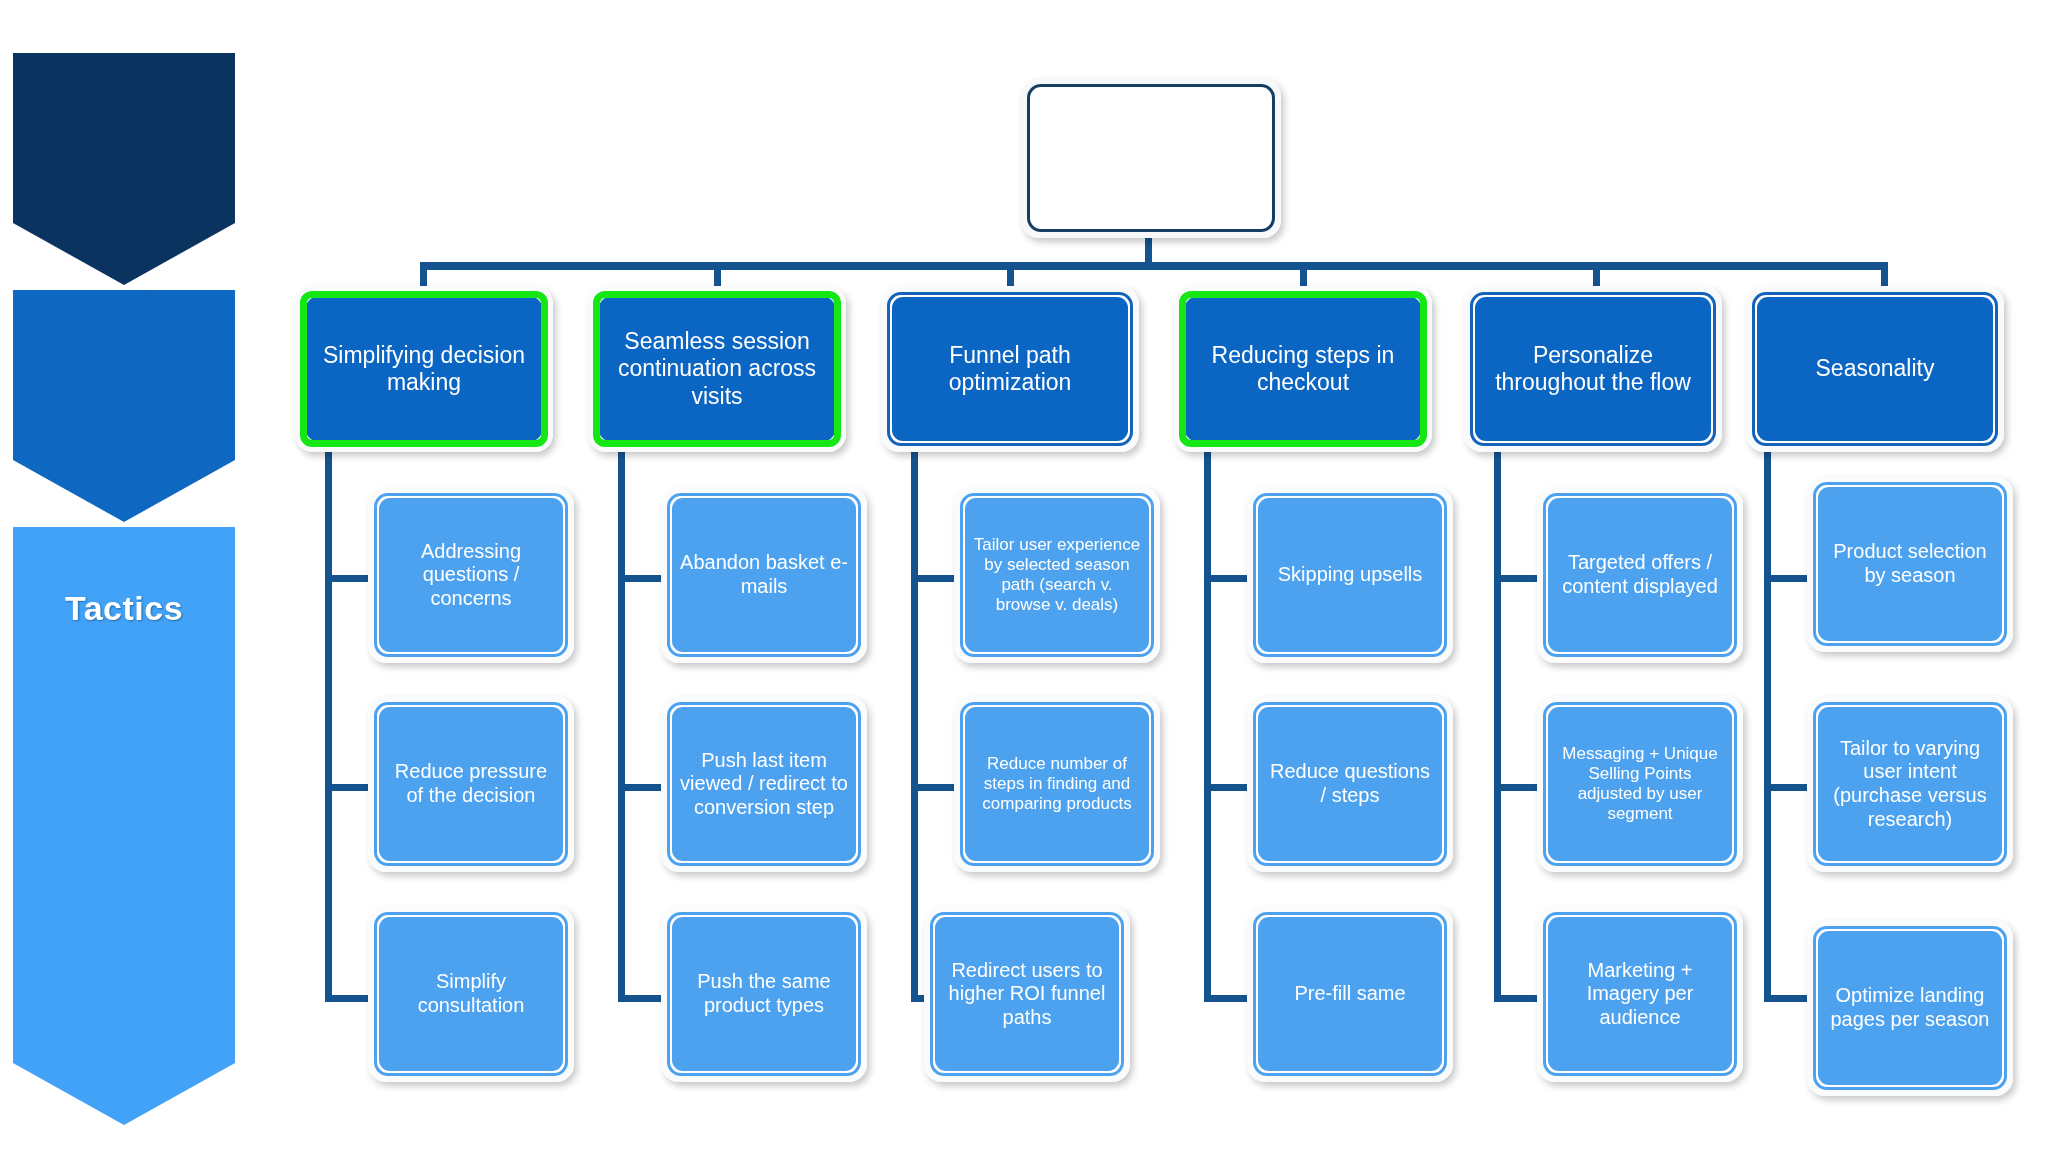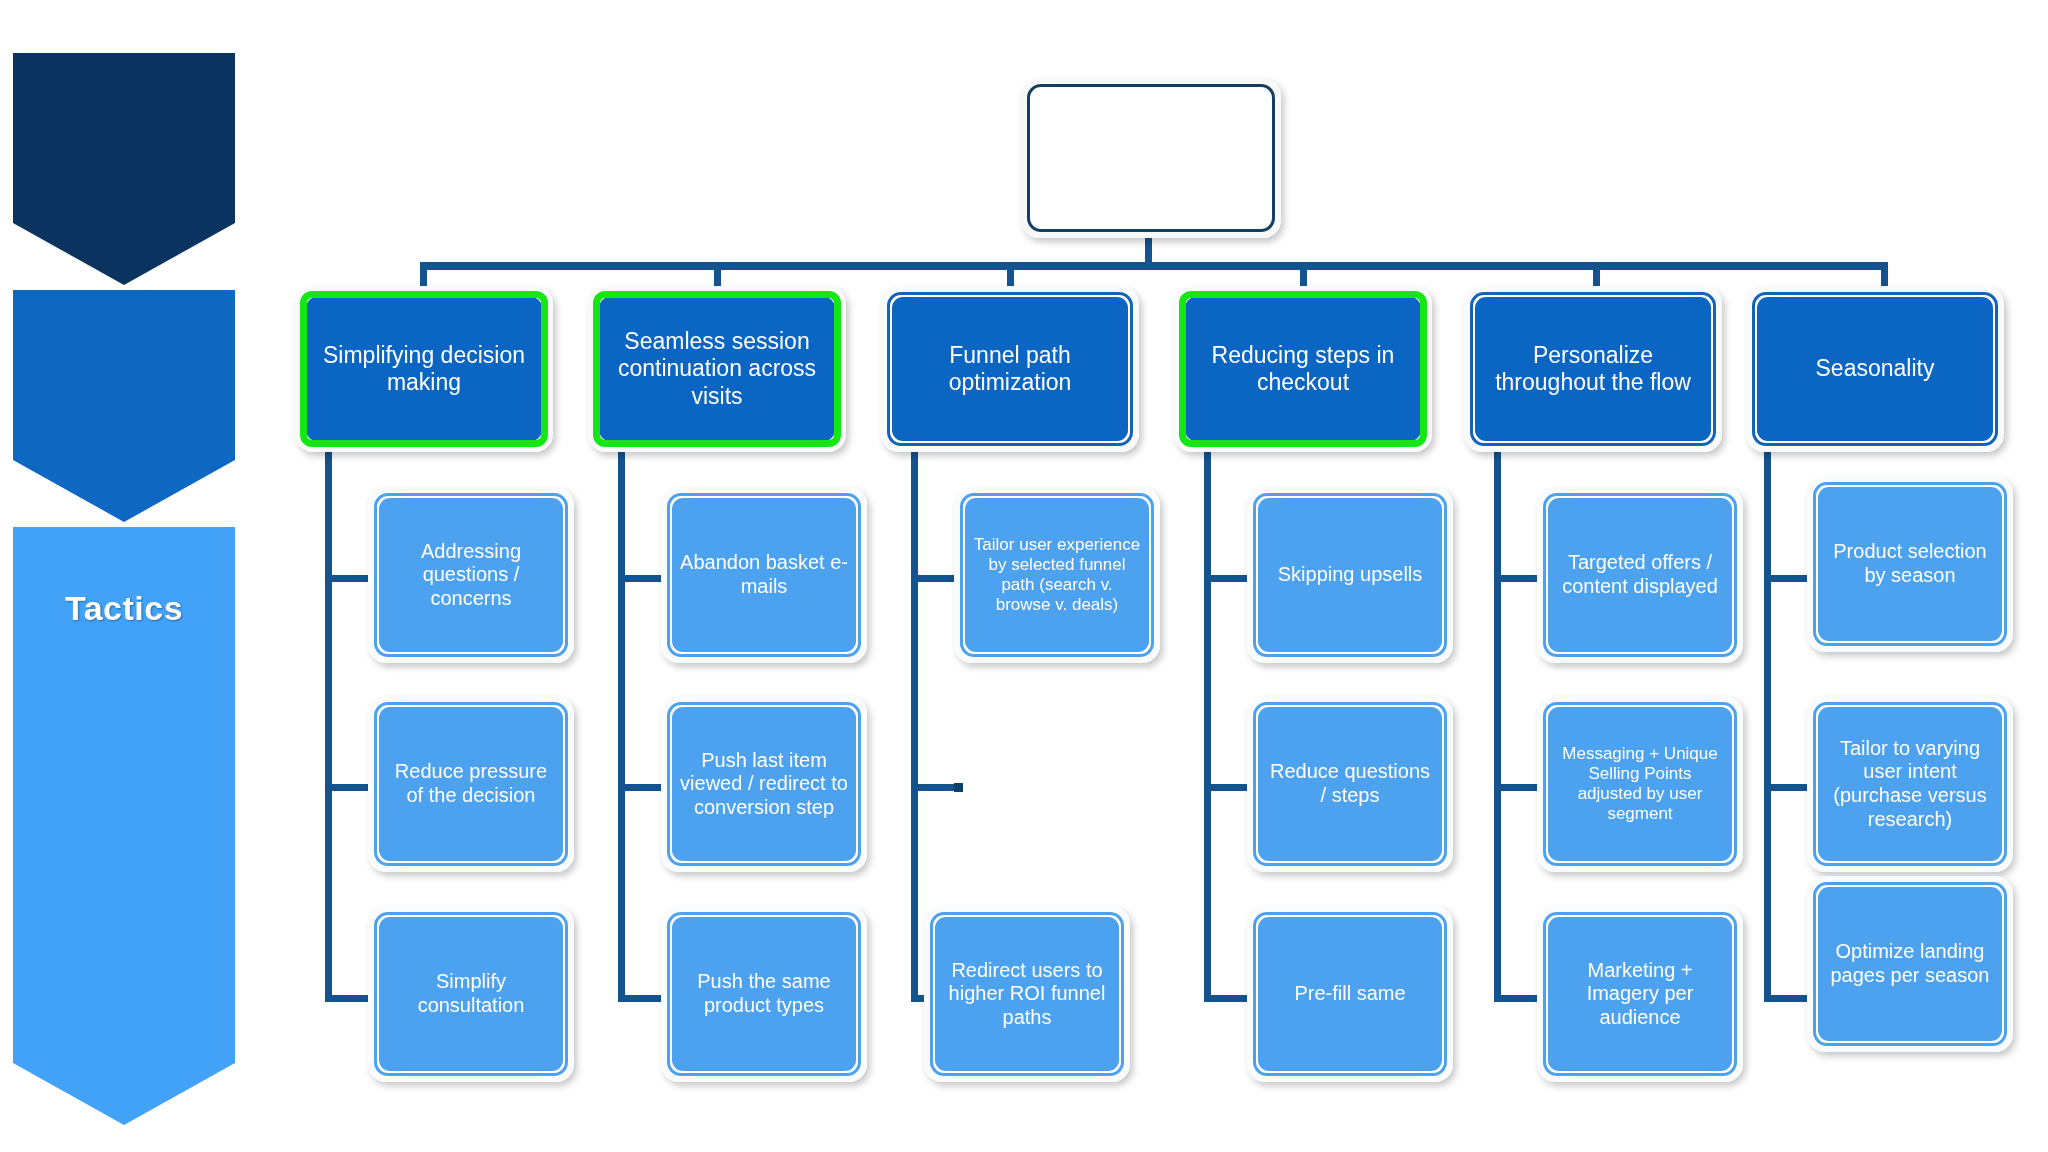--- a/index.html
+++ b/index.html
@@ -268,21 +268,28 @@
     <div class="ring2"></div>
     <div class="face">
       <span>Push the same product types</span>
     </div>
   </div>
 
   <div class="node tac-node" style="left:954px;top:487px;width:206px;height:176px;">
     <div class="ring"></div>
     <div class="ring2"></div>
     <div class="face sm">
-      <span>Tailor user experience by selected funnel path (search v. browse v. deals)</span>
+      <span>Tailor user experience by selected season path (search v. browse v. deals)</span>
+    </div>
+  </div>
+  <div class="node tac-node" style="left:954px;top:696px;width:206px;height:176px;">
+    <div class="ring"></div>
+    <div class="ring2"></div>
+    <div class="face sm">
+      <span>Reduce number of steps in finding and comparing products</span>
     </div>
   </div>
   <div class="node tac-node" style="left:924px;top:906px;width:206px;height:176px;">
     <div class="ring"></div>
     <div class="ring2"></div>
     <div class="face">
       <span>Redirect users to higher ROI funnel paths</span>
     </div>
   </div>
 
@@ -337,21 +344,21 @@
       <span>Product selection by season</span>
     </div>
   </div>
   <div class="node tac-node" style="left:1807px;top:696px;width:206px;height:176px;">
     <div class="ring"></div>
     <div class="ring2"></div>
     <div class="face">
       <span>Tailor to varying user intent (purchase versus research)</span>
     </div>
   </div>
-  <div class="node tac-node" style="left:1807px;top:876px;width:206px;height:176px;">
+  <div class="node tac-node" style="left:1807px;top:920px;width:206px;height:176px;">
     <div class="ring"></div>
     <div class="ring2"></div>
     <div class="face">
       <span>Optimize landing pages per season</span>
     </div>
   </div>
 
 </div>
 
 </body></html>

